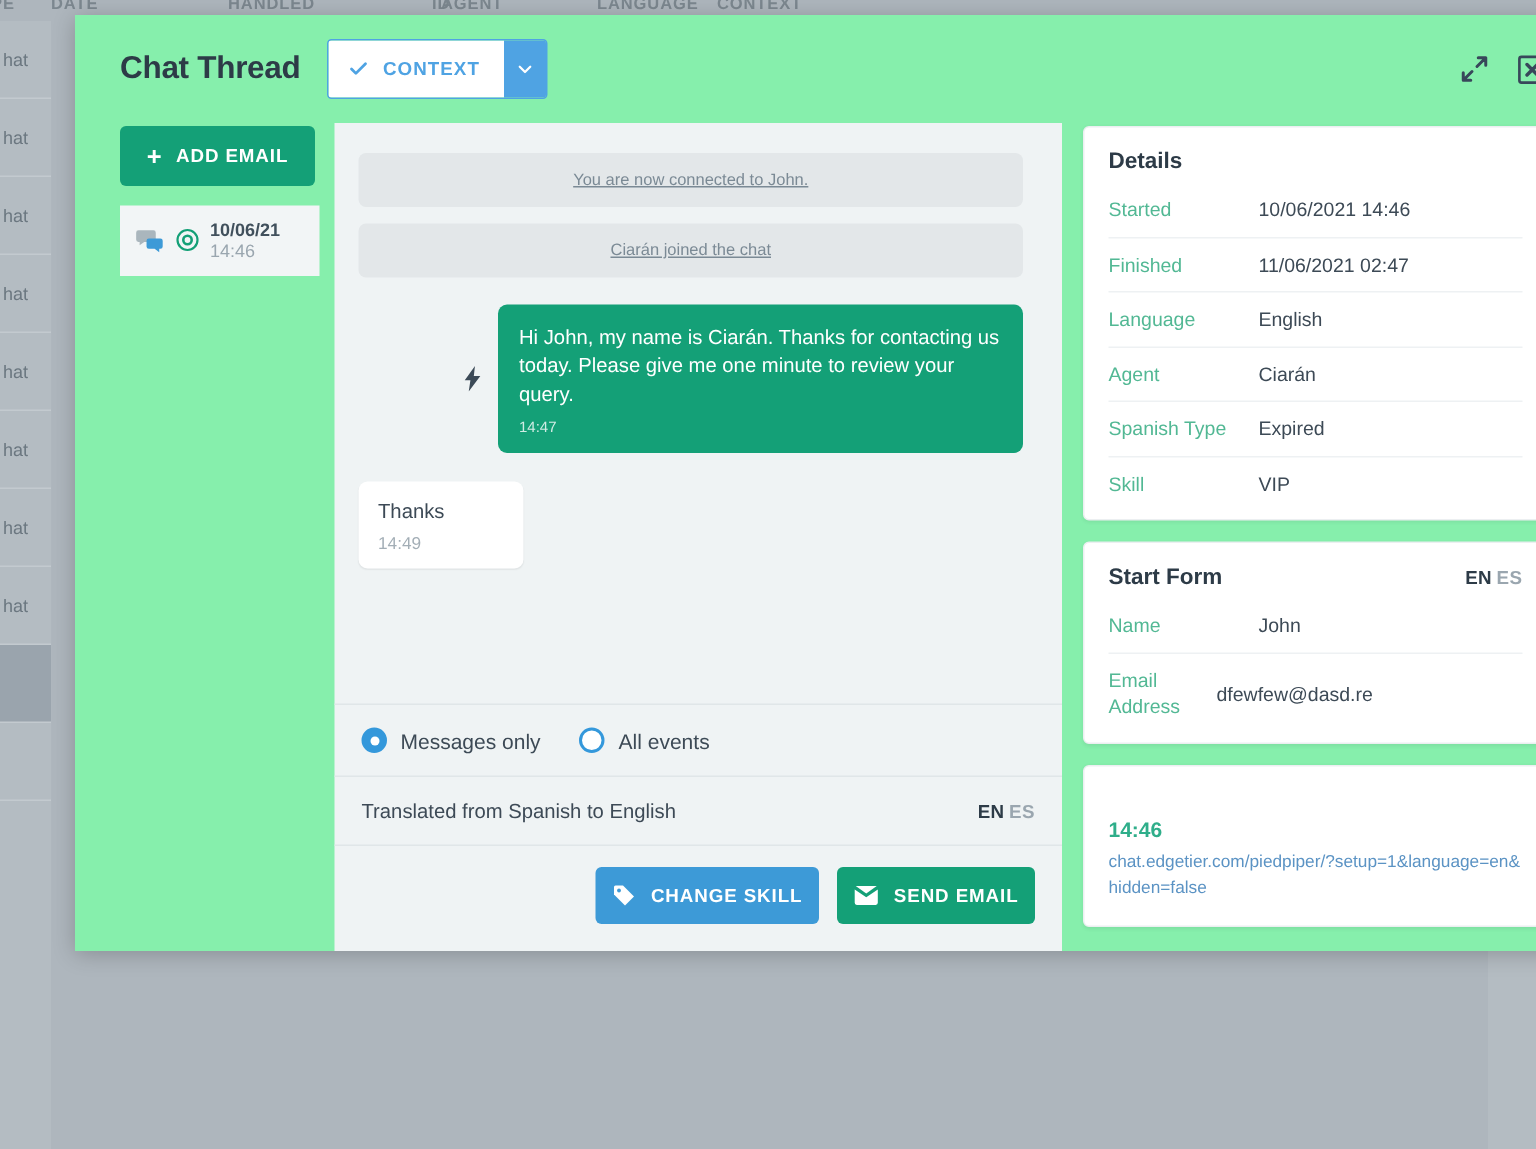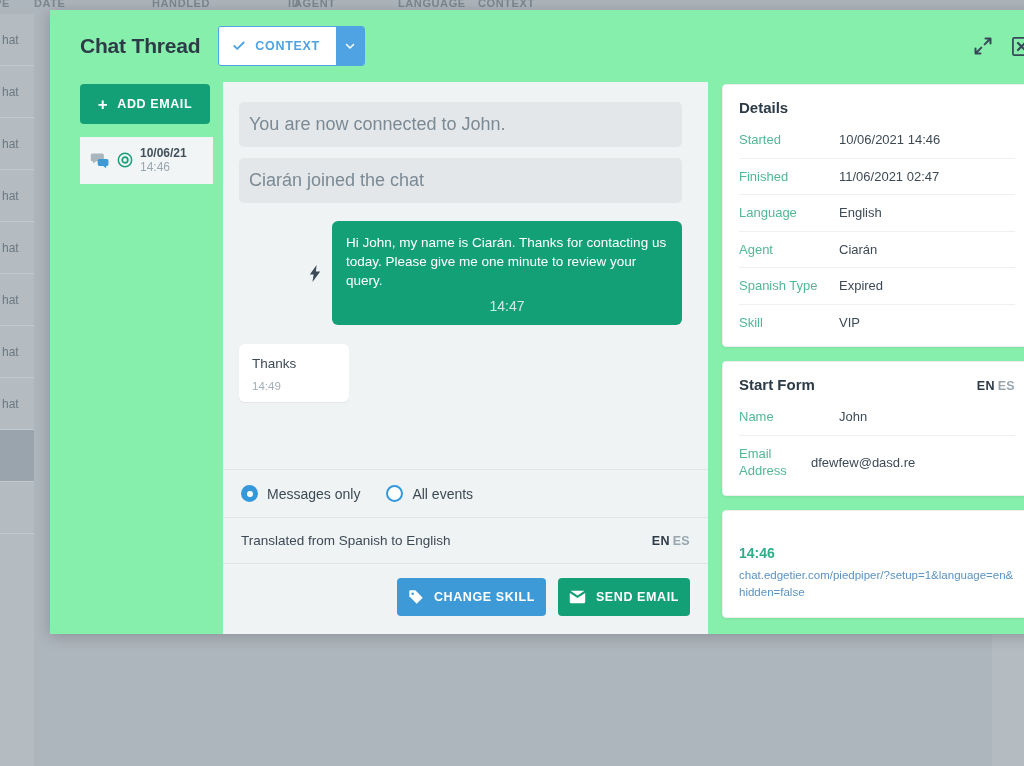--- a/index.html
+++ b/index.html
@@ -114,33 +114,33 @@
     display: flex; flex-direction: column;
   }
   .messages {
     flex: 1; min-height: 0; overflow: hidden;
     padding: 20px 26px 10px 16px;
     display: flex; flex-direction: column; gap: 11px;
   }
   .sys-msg {
     background: #e3e7e9; color: #7b8a95;
     border-radius: 5px; padding: 12px 10px;
-    font-size: 18px;
+    text-align: center; font-size: 11px; text-decoration: underline;
   }
   .msg-row { display: flex; align-items: center; }
   .msg-row.agent { justify-content: flex-end; gap: 10px; margin-top: 7px; }
   .bolt-icon { color: #3c4a57; flex: 0 0 auto; }
   .bubble-agent {
     background: #14a077; color: #fff;
     border-radius: 6px; padding: 12px 14px 8px 14px;
     max-width: 350px; font-size: 13.5px; line-height: 1.42;
     position: relative;
   }
   .bubble-agent .ts {
-    display: block; text-align: center; font-size: 14px;
+    display: block; text-align: left; font-size: 10px;
     color: rgba(255,255,255,.8); margin-top: 7px;
   }
   .msg-row.customer { justify-content: flex-start; margin-top: 8px; }
   .bubble-cust {
     background: #fff; color: #3d4a56;
     border-radius: 6px; padding: 11px 14px 8px 13px;
     min-width: 110px; font-size: 13.5px; line-height: 1.4;
     box-shadow: 0 1px 1px rgba(0,0,0,.06);
   }
   .bubble-cust .ts {

